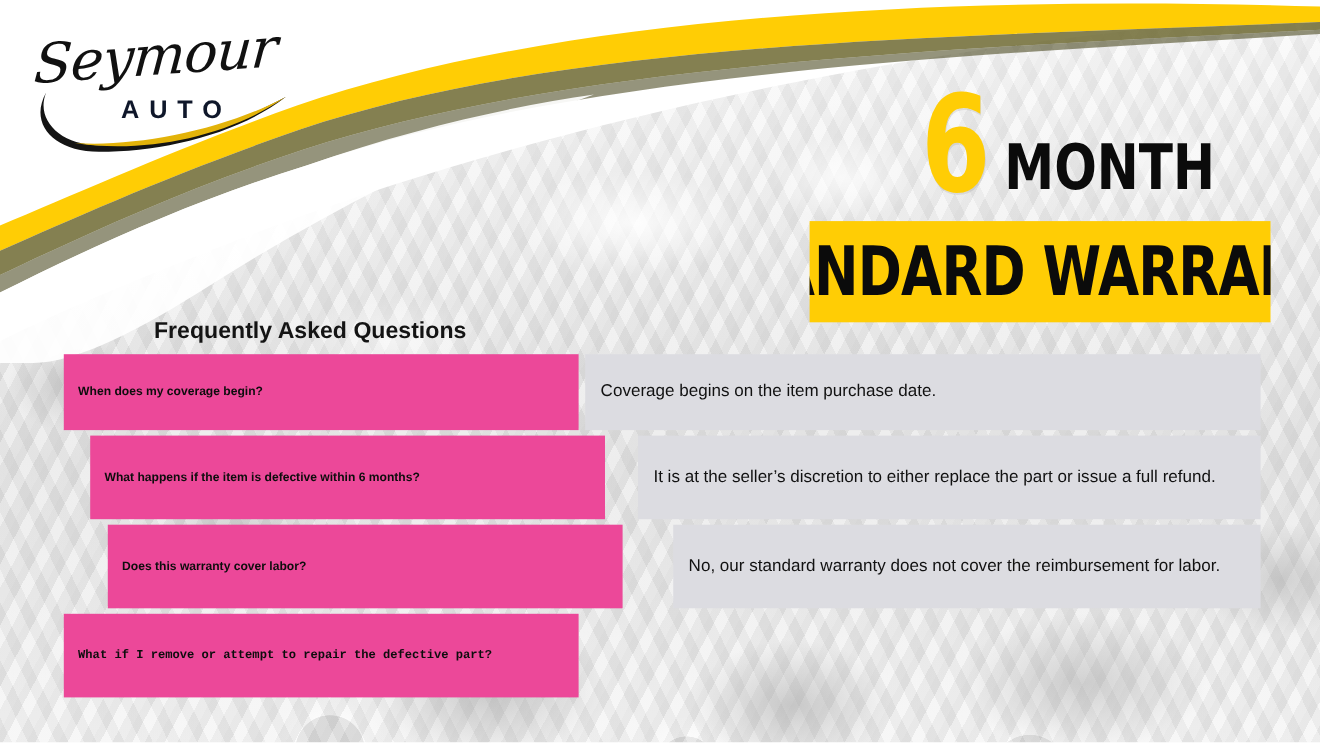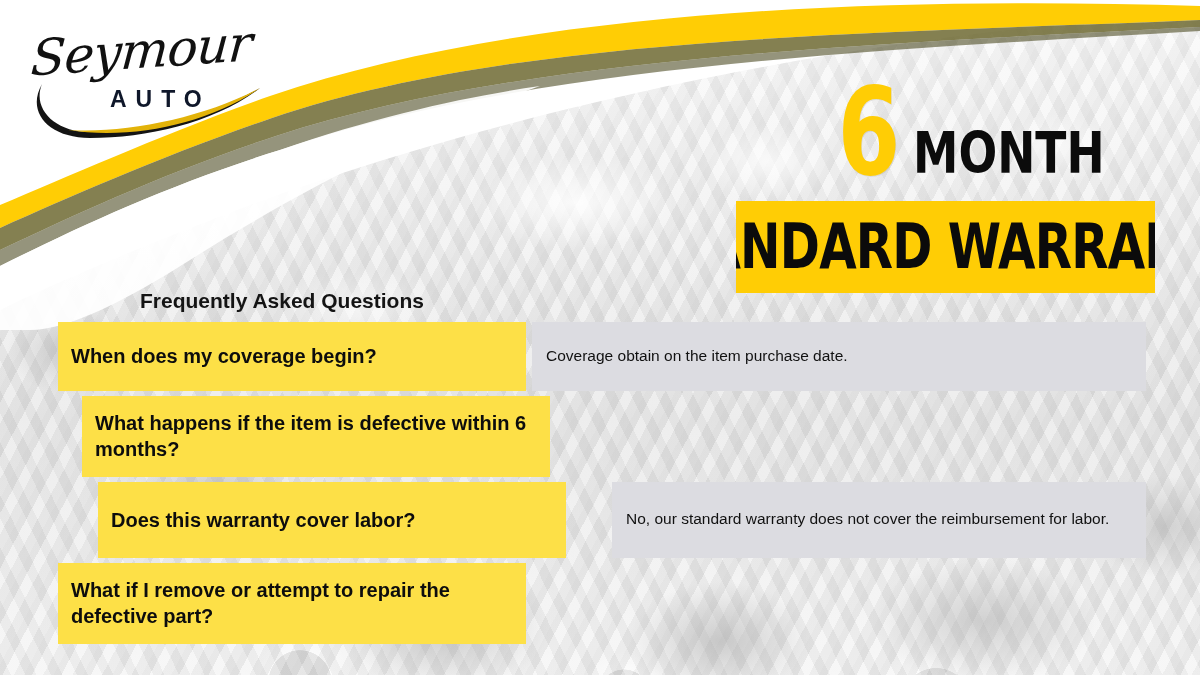--- a/index.html
+++ b/index.html
@@ -182,24 +182,24 @@
     top: 322px;
     width: 1088px;
     display: flex;
     flex-direction: column;
     gap: 5px;
   }
   .faq-row { display: flex; gap: 6px; }
   .q-cell {
     width: 468px;
     flex: 0 0 468px;
-    background: #fde047;
+    background: #ec4899;
     padding: 14px 13px 14px 13px;
     box-sizing: border-box;
-    font-size: 20px;
+    font-size: 11px;
     font-weight: 700;
     color: #0d0d0d;
     line-height: 1.32;
     display: flex;
     align-items: center;
   }
   .a-cell {
     flex: 1 1 auto;
     background: #dcdce1;
     padding: 14px 12px 14px 14px;
@@ -208,21 +208,21 @@
     font-weight: 400;
     color: #111111;
     line-height: 1.34;
     text-align: justify;
     display: flex;
     align-items: center;
   }
   .r1 .q-cell, .r1 .a-cell { min-height: 69px; }
   .r2 .q-cell, .r2 .a-cell { min-height: 76px; margin-left: 24px; }
   .r3 .q-cell, .r3 .a-cell { min-height: 76px; margin-left: 40px; }
-  .r4 .q-cell, .r4 .a-cell { min-height: 76px; }
+  .r4 .q-cell, .r4 .a-cell { min-height: 76px; font-family: Liberation Mono, monospace; }
 </style>
 </head>
 <body>
 
 <div id="slide">
 
   <div class="bg-photo"></div>
   <div class="bg-veil"></div>
 
   <svg class="swoosh" viewBox="0 0 1200 330" preserveAspectRatio="none">
@@ -260,24 +260,25 @@
 
   <div class="banner">
     <span class="banner-text">STANDARD WARRANTY</span>
   </div>
 
   <div class="faq-heading">Frequently Asked Questions</div>
 
   <div class="faq-table">
     <div class="faq-row r1">
       <div class="q-cell">When does my coverage begin?</div>
-      <div class="a-cell">Coverage obtain on the item purchase date.</div>
+      <div class="a-cell">Coverage begins on the item purchase date.</div>
     </div>
     <div class="faq-row r2">
       <div class="q-cell">What happens if the item is defective within 6 months?</div>
+      <div class="a-cell">It is at the seller’s discretion to either replace the part or issue a full refund.</div>
     </div>
     <div class="faq-row r3">
       <div class="q-cell">Does this warranty cover labor?</div>
       <div class="a-cell">No, our standard warranty does not cover the reimbursement for labor.</div>
     </div>
     <div class="faq-row r4">
       <div class="q-cell">What if I remove or attempt to repair the defective part?</div>
     </div>
   </div>
 

